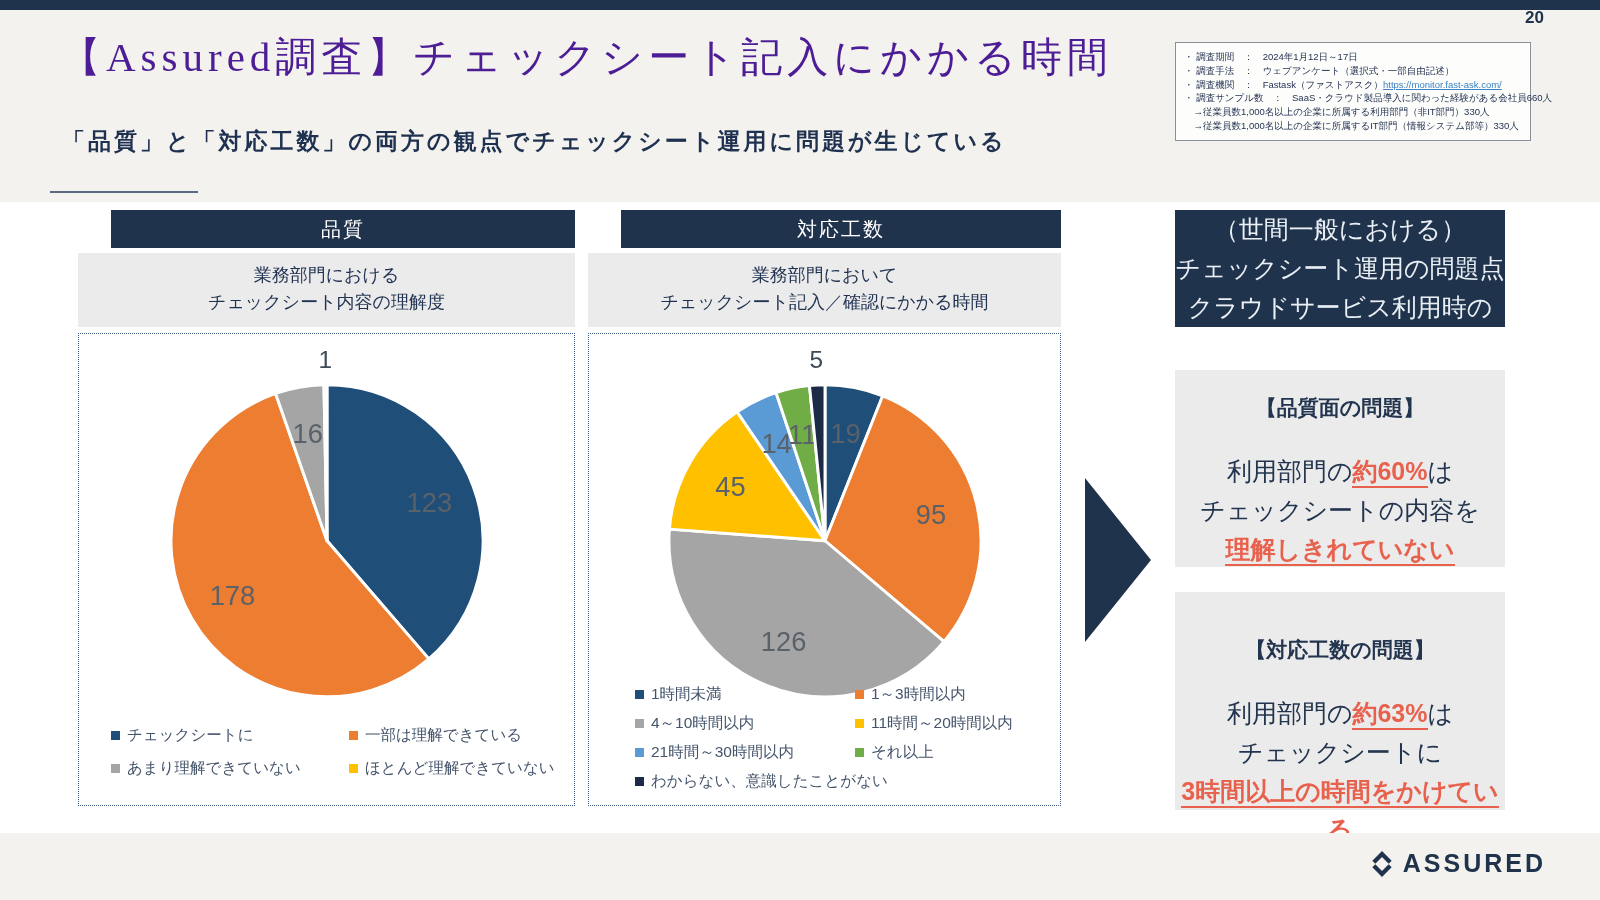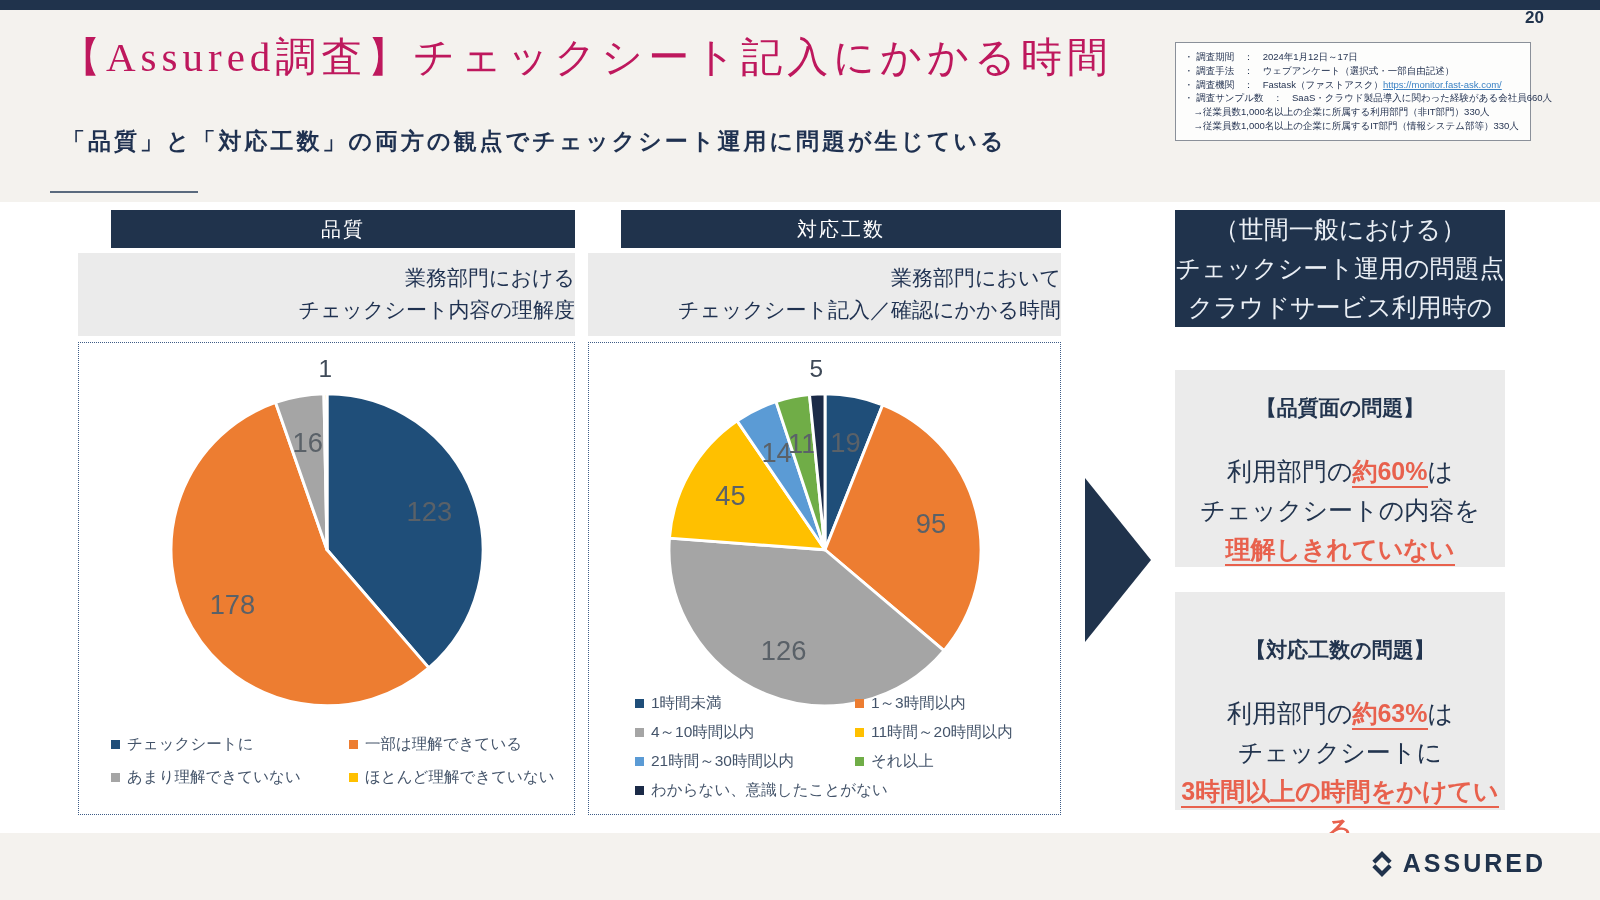--- a/index.html
+++ b/index.html
@@ -6,40 +6,40 @@
   #slide{
     position:relative;width:1600px;height:900px;background:#ffffff;
     font-family:"Liberation Sans","DejaVu Sans",sans-serif;overflow:hidden;
     color:var(--text-navy,#22344E);
   }
   .top-bar{position:absolute;top:0;left:0;width:1600px;height:10px;background:var(--accent-navy,#20334C);}
   .header-area{position:absolute;top:10px;left:0;width:1600px;height:192px;background:var(--bg-beige,#F4F2EE);}
   .page-number{position:absolute;top:8px;right:56px;font-size:17px;font-weight:bold;color:var(--accent-navy,#20334C);}
   .title{
     position:absolute;top:20px;left:60px;margin:0;font-family:"Liberation Serif","DejaVu Serif",serif;
-    font-size:41px;font-weight:500;letter-spacing:5px;color:#be185d;white-space:nowrap;
+    font-size:41px;font-weight:500;letter-spacing:5px;color:#4c1d95;white-space:nowrap;
   }
   .subtitle{position:absolute;top:116px;left:62px;font-size:23px;font-weight:bold;letter-spacing:3px;color:#1F3150;white-space:nowrap;}
   .title-divider{position:absolute;top:191px;left:50px;width:148px;border-top:2px solid #5A6A7E;}
   .info-box{
     position:absolute;top:32px;left:1175px;width:356px;background:#FDFDFC;border:1.5px solid #8a9099;
     padding:7px 8px;font-size:9.5px;line-height:1.45;color:#1F2E4D;box-sizing:border-box;
   }
   .info-line{white-space:nowrap;}
   .link{color:var(--link-blue,#3B82C4);text-decoration:underline;cursor:pointer;}
 
   .panel{position:absolute;top:210px;}
   .panel-quality{left:78px;width:497px;}
   .panel-workload{left:588px;width:473px;}
   .panel-header{
     height:38px;background:var(--accent-navy,#20334C);color:#fff;font-size:20px;letter-spacing:2px;
     display:flex;align-items:center;justify-content:center;margin-bottom:5px;margin-left:33px;
   }
   .panel-subtitle{
-    background:var(--box-gray,#EBEBEB);text-align:right;padding:9px 0 11px;font-size:21px;
+    background:var(--box-gray,#EBEBEB);text-align:center;padding:9px 0 11px;font-size:18px;
     line-height:1.5;color:#1F3150;margin-bottom:6px;
   }
   .chart-box{
     position:relative;border:1.5px dotted #3E5C86;height:473px;box-sizing:border-box;
     display:flex;justify-content:center;
   }
   .pie{display:block;margin-top:2px;}
   svg text{font-family:"Liberation Sans","DejaVu Sans",sans-serif;}
   .legend{position:absolute;display:grid;grid-auto-flow:row;}
   .legend-quality{bottom:26px;left:32px;grid-template-columns:230px auto;column-gap:8px;row-gap:12px;}

